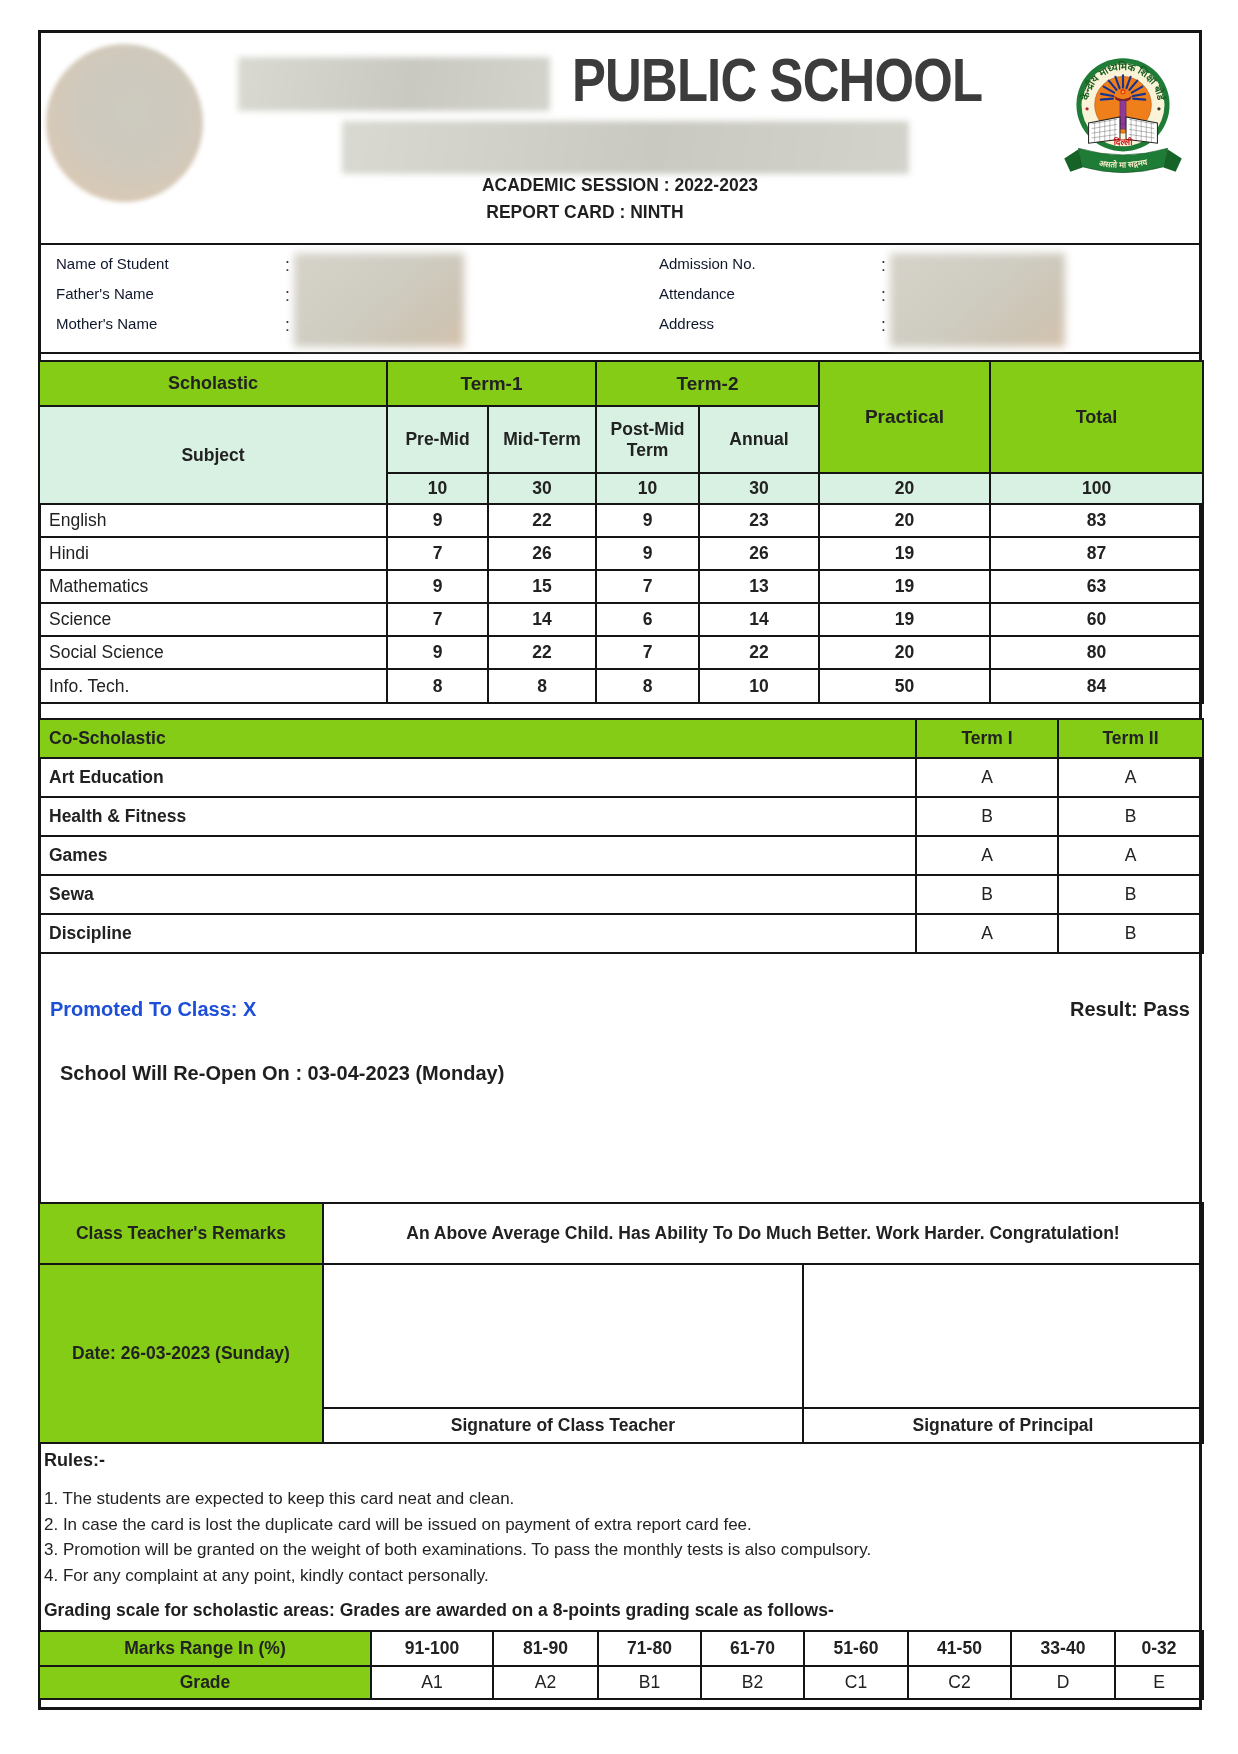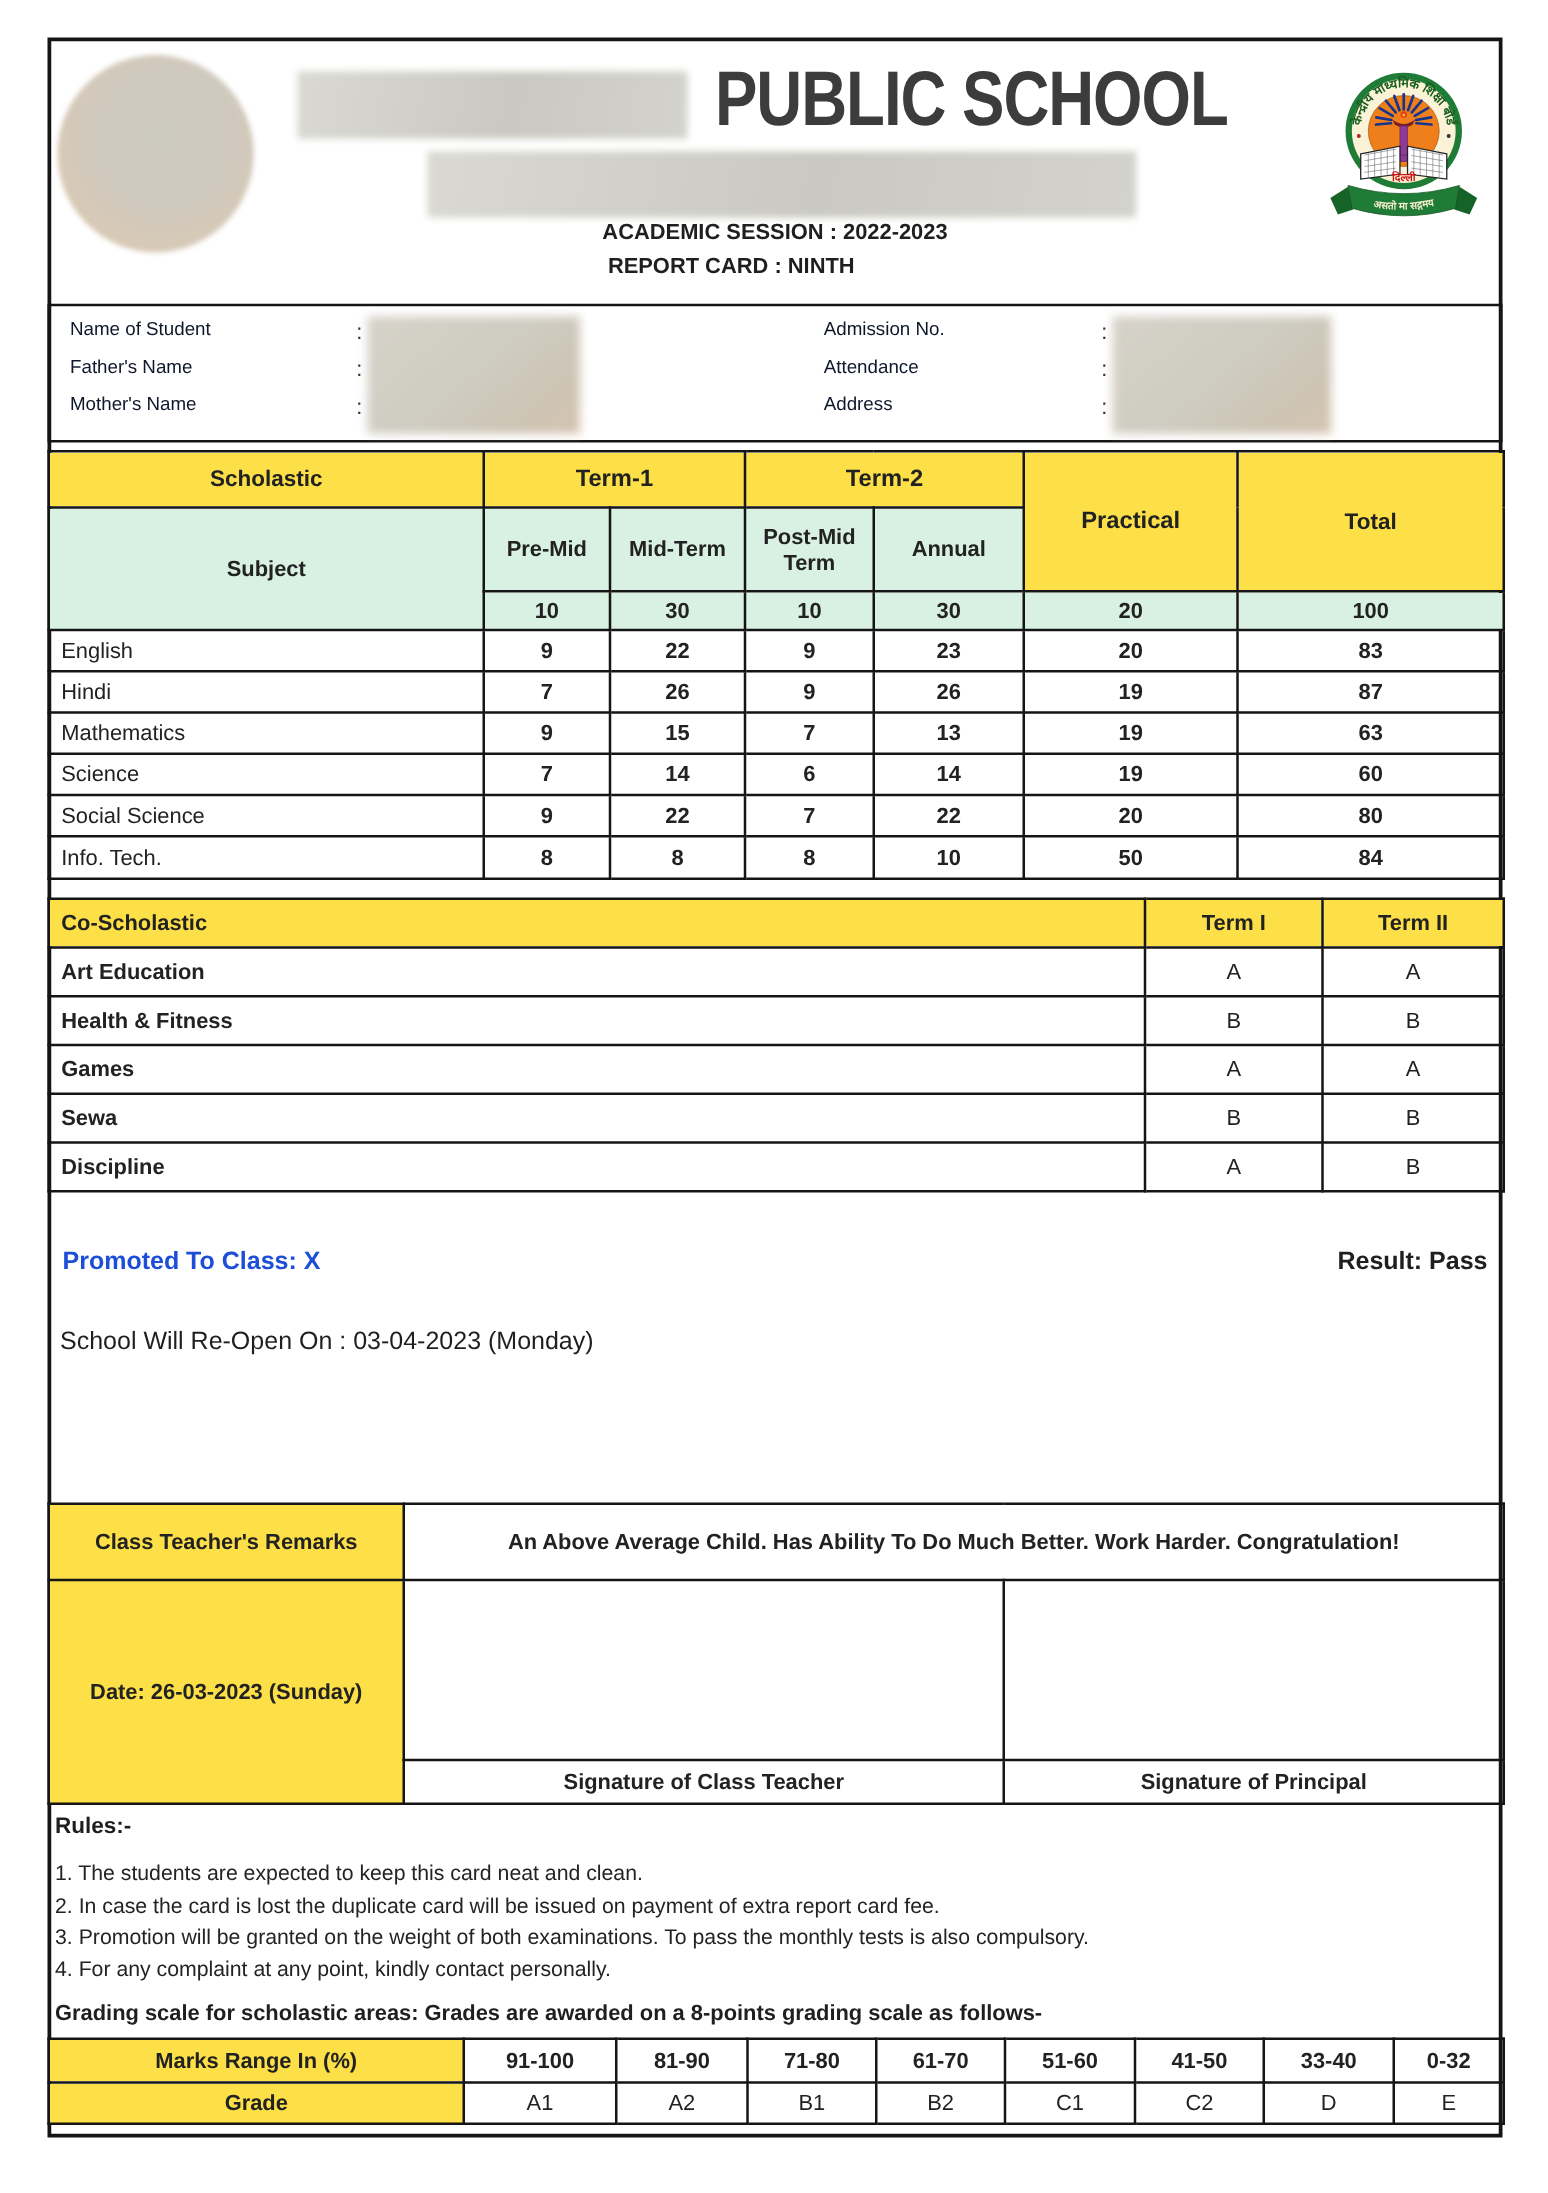--- a/index.html
+++ b/index.html
@@ -28,34 +28,34 @@
   .info-label { position:absolute; font-size:15px; color:#0f172a; white-space:nowrap; }
   .info-colon { position:absolute; font-size:17.5px; color:#2d2d2d; }
   .info-blur { position:absolute; filter:blur(4px);
     background: linear-gradient(140deg,#d6d2c9 0%, #cfcdc2 45%, #cdc4b4 80%, #d6c3ae 100%); }
   .blur-left  { left:254px; top:8px;  width:170px; height:94px; }
   .blur-right { left:850px; top:8px;  width:175px; height:94px; }
 
   
   table { border-collapse:collapse; table-layout:fixed; position:absolute; }
   td { border:2px solid #151515; font-size:17.5px; color:#222; text-align:center; vertical-align:middle; overflow:hidden; }
-  td.yellow { background:#fde047; }
+  td.yellow { background:#84cc16; }
   td.mint   { background:#D8F1E3; }
   td.bold   { font-weight:bold; }
   td.left   { text-align:left; padding-left:9px; }
 
   .scholastic-table { left:38px; top:360px; width:1164px; }
   .coscholastic-table { left:38px; top:718px; width:1164px; }
   .remarks-table { left:38px; top:1202px; width:1164px; }
   .grading-table { left:38px; top:1630px; width:1164px;padding-left:32px; }
 
   
   .promoted { position:absolute; left:50px; top:998px; font-size:20px; font-weight:bold; color:#1d4ed8; }
   .result   { position:absolute; left:38px; top:998px; width:1152px; text-align:right; font-size:20px; font-weight:bold; color:#1f1f1f; }
-  .reopen   { position:absolute; left:48px; top:1062px; font-size:20px; font-weight:normal; color:#1f1f1f; }
+  .reopen   { position:absolute; left:60px; top:1062px; font-size:20px; font-weight:bold; color:#1f1f1f; }
   .rules-heading { position:absolute; left:44px; top:1450px; font-size:18px; font-weight:bold; color:#1f1f1f; }
   .rules-list { position:absolute; left:44px; top:1486px; font-size:17px; color:#232323; line-height:25.5px; }
   .grading-heading { position:absolute; left:44px; top:1600px; font-size:17.5px; font-weight:bold; color:#1f1f1f; }
 </style>
 </head>
 <body>
 
 <div class="page">
   <div class="page-border"></div>
 

